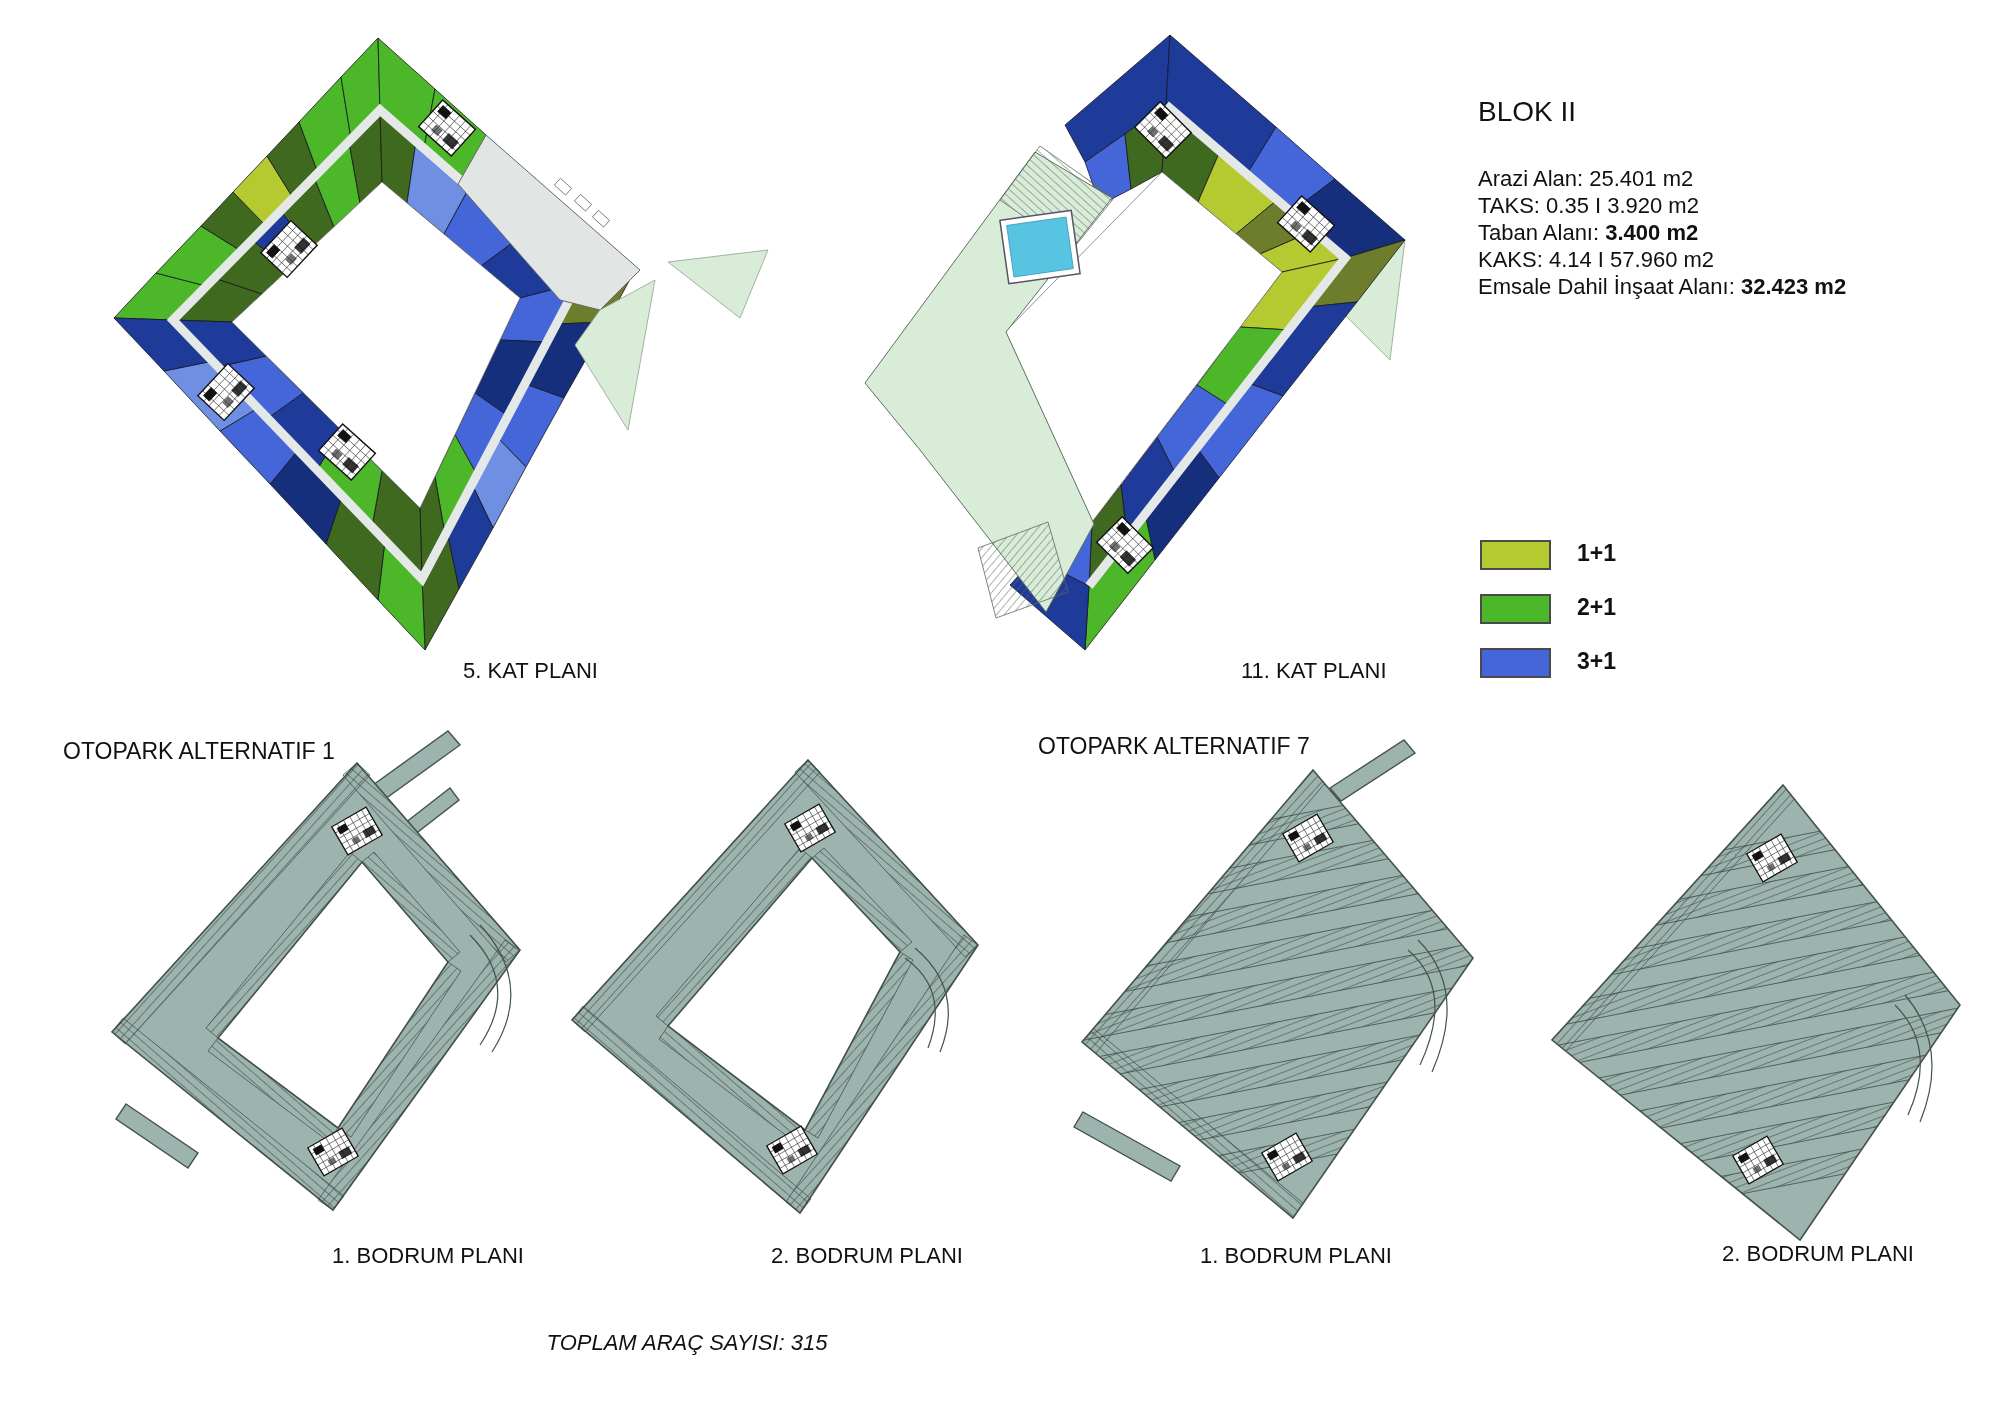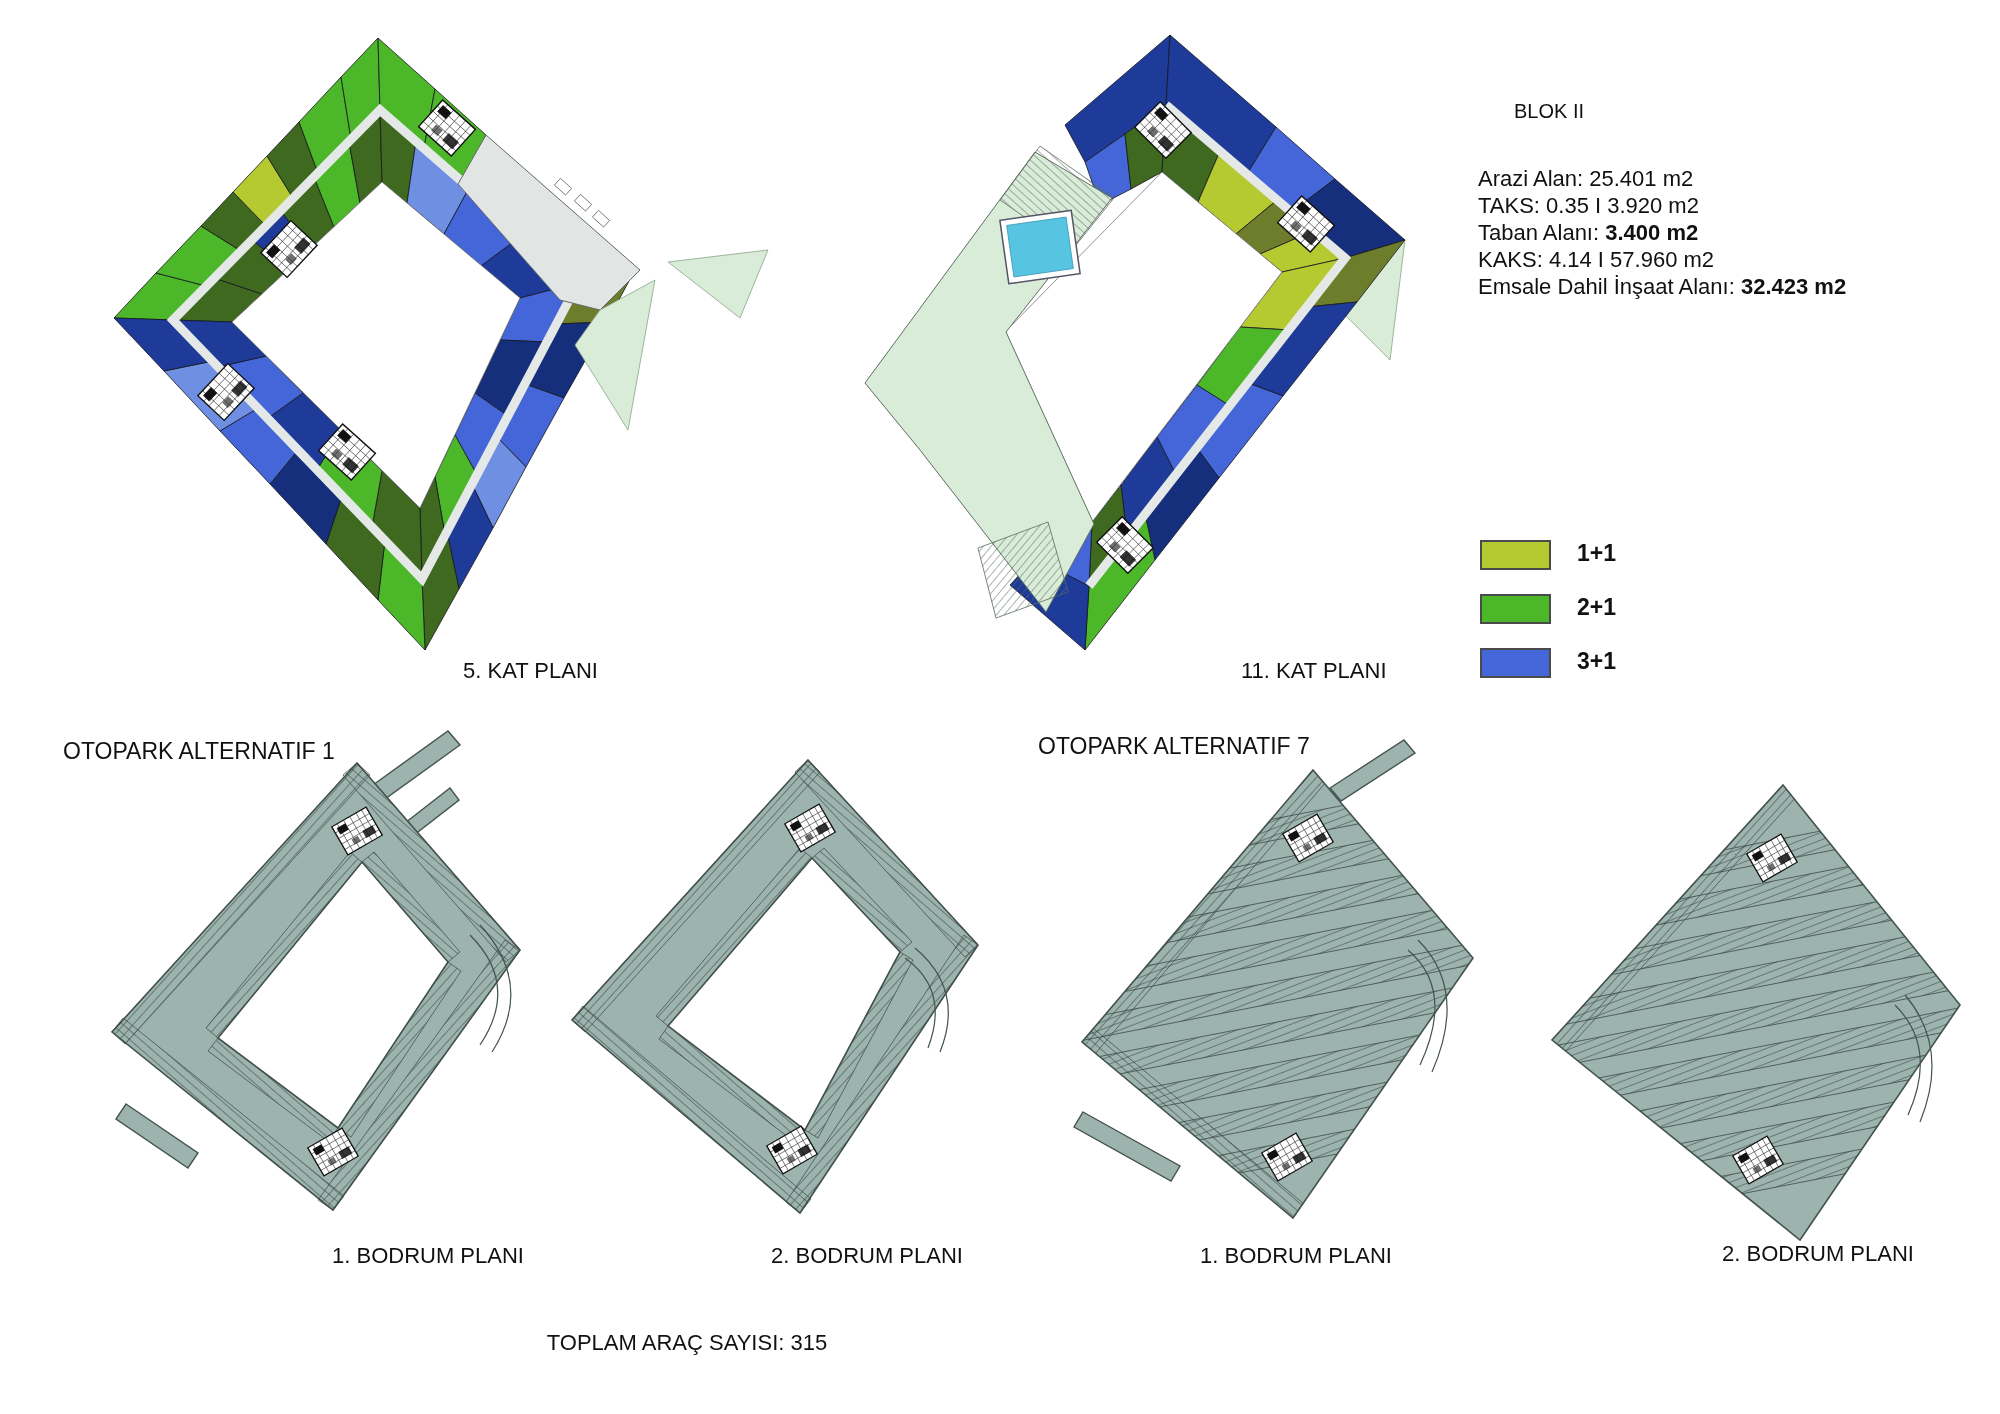--- a/index.html
+++ b/index.html
@@ -2,28 +2,28 @@
 <html style="--green: #4db72a; --darkGreen: #3e691f; --yellowGreen: #b5ca30; --khaki: #6e7d2b; --blue: #4466d8; --lightBlue: #6f8fe3; --navy: #1e3b9a; --navyDark: #162f7d; --corridor: #e4e8e7; --terraceGray: #e1e6e5; --paleMint: #d8ecd8; --pool: #57c4e2; --parkSage: #9db3ae; --parkLine: #44534e; --stall: #2e3e3a; --courtyard: #ffffff;"><head>
 <meta charset="utf-8">
 <style>
   html,body{margin:0;padding:0;background:#ffffff;}
   #canvas{position:relative;width:2000px;height:1414px;background:#fff;overflow:hidden;
           font-family:"Liberation Sans", sans-serif;color:#111;}
   #plans-svg{position:absolute;left:0;top:0;}
   .lbl{position:absolute;font-size:22px;color:#111;white-space:nowrap;}
   .lbl.center{text-align:left;}
   #blok-info{position:absolute;left:1478px;top:98px;font-size:22px;line-height:27px;}
-  #blok-title{font-size:20px;margin-bottom:40px;margin-left:36px;}
+  #blok-title{font-size:28px;margin-bottom:40px;}
   .info-line b{font-weight:bold;}
   #legend{position:absolute;left:1480px;top:540px;}
   .legend-row{display:flex;align-items:flex-start;height:32px;margin-bottom:22px;}
   .legend-swatch{width:71px;height:30px;border:2px solid #4a4a4a;box-sizing:border-box;}
   .legend-label{margin-left:26px;font-size:23px;font-weight:bold;}
   .otopark-title{position:absolute;font-size:23px;}
-  .total{position:absolute;font-size:22px;}
+  .total{position:absolute;font-size:22px;font-style:italic;}
 </style>
 </head>
 <body>
 
 <div id="canvas">
 
 <svg id="plans-svg" width="2000" height="1414" viewBox="0 0 2000 1414">
   <defs>
     <pattern id="ticksA" width="7" height="40" patternUnits="userSpaceOnUse" patternTransform="rotate(42)">
       <line x1="0" y1="0" x2="0" y2="40" style="stroke:var(--stall);stroke-width:1"></line>

